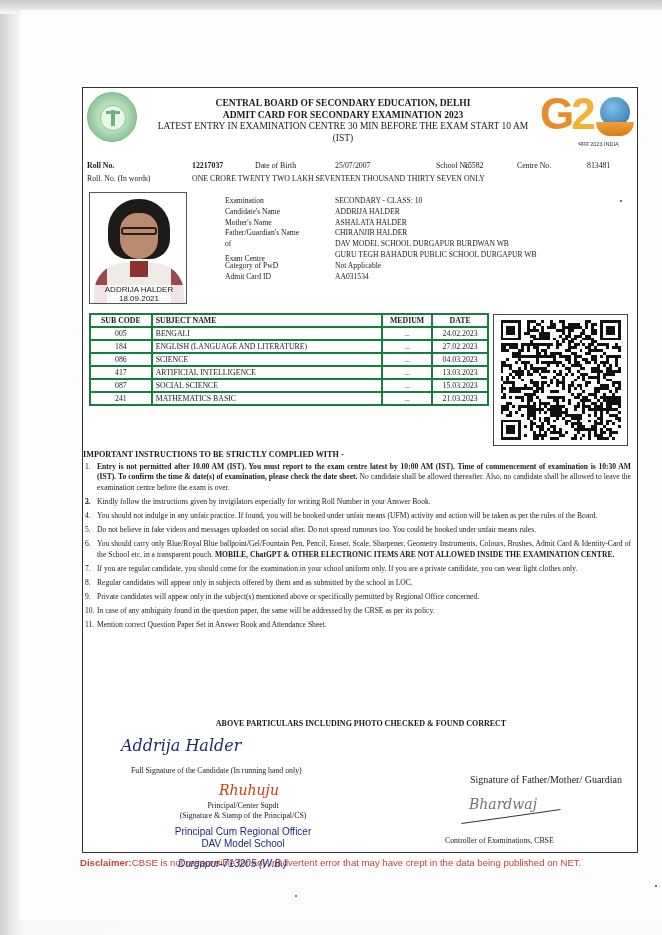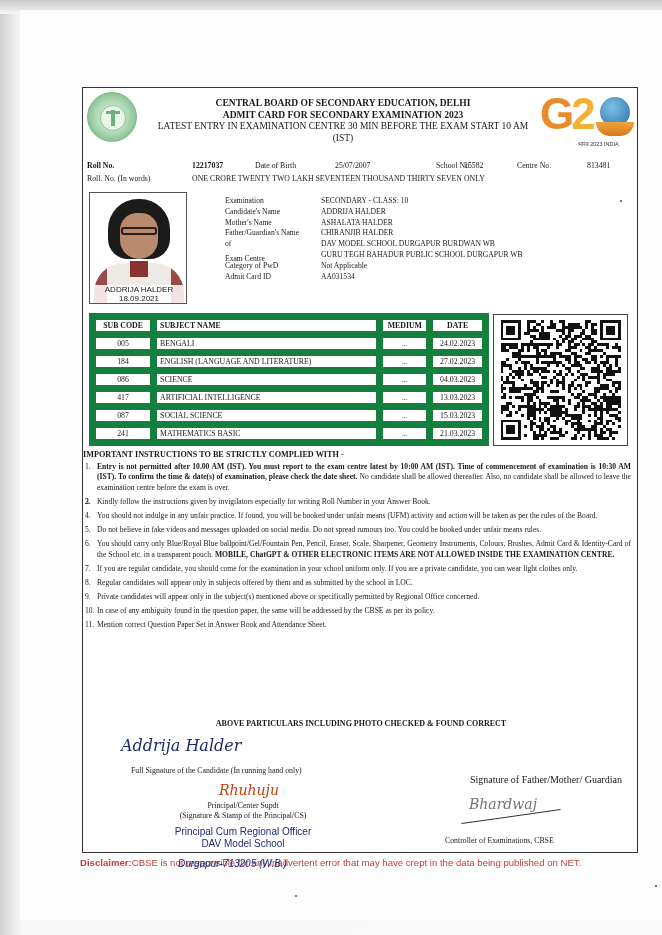--- a/index.html
+++ b/index.html
@@ -60,26 +60,26 @@
     background: #fff;
   }
   .photo .hair { position: absolute; left: 18px; top: 6px; width: 62px; height: 60px; border-radius: 30px 30px 20px 20px; background: #1d1a1a; }
   .photo .face { position: absolute; left: 30px; top: 20px; width: 38px; height: 46px; border-radius: 18px 18px 20px 20px; background: #b98a6e; }
   .photo .glasses { position: absolute; left: 31px; top: 34px; width: 36px; height: 8px; border: 2px solid #2a1d1d; border-radius: 3px; }
   .photo .body { position: absolute; left: 4px; top: 70px; width: 90px; height: 42px; border-radius: 30px 30px 0 0; background: linear-gradient(90deg, #9a4a4a 0 14%, #eeeae6 14% 86%, #9a4a4a 86%); }
   .photo .collar { position: absolute; left: 40px; top: 68px; width: 18px; height: 16px; background: #8a3232; }
   .photo .cap { position: absolute; left: 0; bottom: 0; width: 98px; text-align: center; font-family: "Liberation Sans", sans-serif; font-size: 8px; line-height: 8.5px; background: rgba(255,255,255,0.85); padding-top: 1px; }
   .details { position: absolute; left: 142px; top: 108px; font-size: 7.6px; line-height: 10.8px; }
   .details .lbl { position: absolute; left: 0; white-space: nowrap; }
-  .details .val { position: absolute; left: 96px; white-space: nowrap; }
+  .details .val { position: absolute; left: 110px; white-space: nowrap; }
   table.subjects {
     position: absolute; left: 6px; top: 225px; width: 400px;
     border-collapse: collapse; font-size: 7.8px;
   }
-  table.subjects th, table.subjects td { border: 7px solid #15803d; padding: 0 3px; height: 12px; line-height: 11px; }
+  table.subjects th, table.subjects td { border: 2px solid #15803d; padding: 0 3px; height: 12px; line-height: 11px; }
   table.subjects th { font-weight: bold; text-align: left; }
   table.subjects th.c, table.subjects td.c { text-align: center; }
   .qr {
     position: absolute; left: 410px; top: 226px; width: 135px; height: 132px;
     border: 1px solid #444; padding: 5px;
   }
   .qr svg { width: 123px; height: 120px; display: block; }
   .instr-title { position: absolute; left: 0px; top: 362px; font-size: 8.2px; font-weight: bold; }
   .instr { position: absolute; left: 0px; top: 374px; width: 548px; font-size: 7.6px; line-height: 10.4px; }
   .instr li { list-style: none; position: relative; padding-left: 14px; margin-bottom: 3.7px; text-align: justify; }
@@ -230,21 +230,21 @@
         <path d="M0 0h1v1h-1zM1 0h1v1h-1zM2 0h1v1h-1zM3 0h1v1h-1zM4 0h1v1h-1zM5 0h1v1h-1zM6 0h1v1h-1zM9 0h1v1h-1zM10 0h1v1h-1zM11 0h1v1h-1zM14 0h1v1h-1zM17 0h1v1h-1zM20 0h1v1h-1zM21 0h1v1h-1zM29 0h1v1h-1zM30 0h1v1h-1zM34 0h1v1h-1zM35 0h1v1h-1zM36 0h1v1h-1zM37 0h1v1h-1zM38 0h1v1h-1zM39 0h1v1h-1zM40 0h1v1h-1zM0 1h1v1h-1zM6 1h1v1h-1zM9 1h1v1h-1zM12 1h1v1h-1zM13 1h1v1h-1zM17 1h1v1h-1zM18 1h1v1h-1zM21 1h1v1h-1zM23 1h1v1h-1zM24 1h1v1h-1zM25 1h1v1h-1zM26 1h1v1h-1zM29 1h1v1h-1zM31 1h1v1h-1zM32 1h1v1h-1zM34 1h1v1h-1zM40 1h1v1h-1zM0 2h1v1h-1zM2 2h1v1h-1zM3 2h1v1h-1zM4 2h1v1h-1zM6 2h1v1h-1zM9 2h1v1h-1zM11 2h1v1h-1zM14 2h1v1h-1zM16 2h1v1h-1zM17 2h1v1h-1zM18 2h1v1h-1zM21 2h1v1h-1zM22 2h1v1h-1zM23 2h1v1h-1zM24 2h1v1h-1zM25 2h1v1h-1zM26 2h1v1h-1zM27 2h1v1h-1zM29 2h1v1h-1zM31 2h1v1h-1zM34 2h1v1h-1zM36 2h1v1h-1zM37 2h1v1h-1zM38 2h1v1h-1zM40 2h1v1h-1zM0 3h1v1h-1zM2 3h1v1h-1zM3 3h1v1h-1zM4 3h1v1h-1zM6 3h1v1h-1zM9 3h1v1h-1zM10 3h1v1h-1zM11 3h1v1h-1zM12 3h1v1h-1zM14 3h1v1h-1zM19 3h1v1h-1zM20 3h1v1h-1zM21 3h1v1h-1zM23 3h1v1h-1zM24 3h1v1h-1zM28 3h1v1h-1zM31 3h1v1h-1zM32 3h1v1h-1zM34 3h1v1h-1zM36 3h1v1h-1zM37 3h1v1h-1zM38 3h1v1h-1zM40 3h1v1h-1zM0 4h1v1h-1zM2 4h1v1h-1zM3 4h1v1h-1zM4 4h1v1h-1zM6 4h1v1h-1zM8 4h1v1h-1zM9 4h1v1h-1zM13 4h1v1h-1zM14 4h1v1h-1zM15 4h1v1h-1zM16 4h1v1h-1zM21 4h1v1h-1zM23 4h1v1h-1zM27 4h1v1h-1zM28 4h1v1h-1zM31 4h1v1h-1zM32 4h1v1h-1zM34 4h1v1h-1zM36 4h1v1h-1zM37 4h1v1h-1zM38 4h1v1h-1zM40 4h1v1h-1zM0 5h1v1h-1zM6 5h1v1h-1zM10 5h1v1h-1zM11 5h1v1h-1zM13 5h1v1h-1zM14 5h1v1h-1zM15 5h1v1h-1zM16 5h1v1h-1zM20 5h1v1h-1zM22 5h1v1h-1zM23 5h1v1h-1zM25 5h1v1h-1zM26 5h1v1h-1zM27 5h1v1h-1zM29 5h1v1h-1zM30 5h1v1h-1zM34 5h1v1h-1zM40 5h1v1h-1zM0 6h1v1h-1zM1 6h1v1h-1zM2 6h1v1h-1zM3 6h1v1h-1zM4 6h1v1h-1zM5 6h1v1h-1zM6 6h1v1h-1zM11 6h1v1h-1zM12 6h1v1h-1zM13 6h1v1h-1zM14 6h1v1h-1zM15 6h1v1h-1zM16 6h1v1h-1zM18 6h1v1h-1zM21 6h1v1h-1zM22 6h1v1h-1zM24 6h1v1h-1zM25 6h1v1h-1zM28 6h1v1h-1zM29 6h1v1h-1zM30 6h1v1h-1zM31 6h1v1h-1zM34 6h1v1h-1zM35 6h1v1h-1zM36 6h1v1h-1zM37 6h1v1h-1zM38 6h1v1h-1zM39 6h1v1h-1zM40 6h1v1h-1zM10 7h1v1h-1zM19 7h1v1h-1zM21 7h1v1h-1zM23 7h1v1h-1zM24 7h1v1h-1zM27 7h1v1h-1zM31 7h1v1h-1zM32 7h1v1h-1zM0 8h1v1h-1zM1 8h1v1h-1zM2 8h1v1h-1zM3 8h1v1h-1zM4 8h1v1h-1zM5 8h1v1h-1zM7 8h1v1h-1zM8 8h1v1h-1zM9 8h1v1h-1zM10 8h1v1h-1zM11 8h1v1h-1zM12 8h1v1h-1zM13 8h1v1h-1zM14 8h1v1h-1zM15 8h1v1h-1zM16 8h1v1h-1zM17 8h1v1h-1zM19 8h1v1h-1zM20 8h1v1h-1zM23 8h1v1h-1zM25 8h1v1h-1zM26 8h1v1h-1zM28 8h1v1h-1zM30 8h1v1h-1zM31 8h1v1h-1zM33 8h1v1h-1zM34 8h1v1h-1zM35 8h1v1h-1zM36 8h1v1h-1zM39 8h1v1h-1zM0 9h1v1h-1zM1 9h1v1h-1zM3 9h1v1h-1zM4 9h1v1h-1zM5 9h1v1h-1zM7 9h1v1h-1zM9 9h1v1h-1zM11 9h1v1h-1zM12 9h1v1h-1zM16 9h1v1h-1zM19 9h1v1h-1zM23 9h1v1h-1zM24 9h1v1h-1zM25 9h1v1h-1zM29 9h1v1h-1zM30 9h1v1h-1zM32 9h1v1h-1zM36 9h1v1h-1zM38 9h1v1h-1zM39 9h1v1h-1zM40 9h1v1h-1zM0 10h1v1h-1zM1 10h1v1h-1zM2 10h1v1h-1zM6 10h1v1h-1zM7 10h1v1h-1zM9 10h1v1h-1zM12 10h1v1h-1zM14 10h1v1h-1zM15 10h1v1h-1zM22 10h1v1h-1zM23 10h1v1h-1zM27 10h1v1h-1zM30 10h1v1h-1zM31 10h1v1h-1zM32 10h1v1h-1zM33 10h1v1h-1zM34 10h1v1h-1zM40 10h1v1h-1zM4 11h1v1h-1zM5 11h1v1h-1zM6 11h1v1h-1zM12 11h1v1h-1zM13 11h1v1h-1zM15 11h1v1h-1zM17 11h1v1h-1zM18 11h1v1h-1zM19 11h1v1h-1zM20 11h1v1h-1zM24 11h1v1h-1zM25 11h1v1h-1zM29 11h1v1h-1zM30 11h1v1h-1zM35 11h1v1h-1zM4 12h1v1h-1zM5 12h1v1h-1zM6 12h1v1h-1zM7 12h1v1h-1zM8 12h1v1h-1zM9 12h1v1h-1zM10 12h1v1h-1zM11 12h1v1h-1zM12 12h1v1h-1zM13 12h1v1h-1zM14 12h1v1h-1zM15 12h1v1h-1zM16 12h1v1h-1zM17 12h1v1h-1zM18 12h1v1h-1zM20 12h1v1h-1zM21 12h1v1h-1zM22 12h1v1h-1zM23 12h1v1h-1zM25 12h1v1h-1zM26 12h1v1h-1zM27 12h1v1h-1zM31 12h1v1h-1zM32 12h1v1h-1zM34 12h1v1h-1zM36 12h1v1h-1zM37 12h1v1h-1zM38 12h1v1h-1zM39 12h1v1h-1zM40 12h1v1h-1zM2 13h1v1h-1zM6 13h1v1h-1zM12 13h1v1h-1zM18 13h1v1h-1zM22 13h1v1h-1zM23 13h1v1h-1zM25 13h1v1h-1zM28 13h1v1h-1zM29 13h1v1h-1zM31 13h1v1h-1zM32 13h1v1h-1zM36 13h1v1h-1zM39 13h1v1h-1zM0 14h1v1h-1zM1 14h1v1h-1zM5 14h1v1h-1zM7 14h1v1h-1zM8 14h1v1h-1zM9 14h1v1h-1zM12 14h1v1h-1zM14 14h1v1h-1zM15 14h1v1h-1zM16 14h1v1h-1zM17 14h1v1h-1zM18 14h1v1h-1zM19 14h1v1h-1zM20 14h1v1h-1zM23 14h1v1h-1zM25 14h1v1h-1zM26 14h1v1h-1zM29 14h1v1h-1zM30 14h1v1h-1zM32 14h1v1h-1zM34 14h1v1h-1zM35 14h1v1h-1zM36 14h1v1h-1zM39 14h1v1h-1zM0 15h1v1h-1zM1 15h1v1h-1zM2 15h1v1h-1zM3 15h1v1h-1zM8 15h1v1h-1zM10 15h1v1h-1zM16 15h1v1h-1zM19 15h1v1h-1zM21 15h1v1h-1zM24 15h1v1h-1zM25 15h1v1h-1zM26 15h1v1h-1zM27 15h1v1h-1zM33 15h1v1h-1zM35 15h1v1h-1zM37 15h1v1h-1zM39 15h1v1h-1zM0 16h1v1h-1zM3 16h1v1h-1zM6 16h1v1h-1zM8 16h1v1h-1zM10 16h1v1h-1zM11 16h1v1h-1zM12 16h1v1h-1zM13 16h1v1h-1zM14 16h1v1h-1zM15 16h1v1h-1zM22 16h1v1h-1zM23 16h1v1h-1zM27 16h1v1h-1zM28 16h1v1h-1zM31 16h1v1h-1zM32 16h1v1h-1zM33 16h1v1h-1zM36 16h1v1h-1zM37 16h1v1h-1zM40 16h1v1h-1zM0 17h1v1h-1zM4 17h1v1h-1zM5 17h1v1h-1zM6 17h1v1h-1zM7 17h1v1h-1zM9 17h1v1h-1zM11 17h1v1h-1zM12 17h1v1h-1zM14 17h1v1h-1zM15 17h1v1h-1zM16 17h1v1h-1zM18 17h1v1h-1zM20 17h1v1h-1zM23 17h1v1h-1zM26 17h1v1h-1zM31 17h1v1h-1zM32 17h1v1h-1zM33 17h1v1h-1zM34 17h1v1h-1zM36 17h1v1h-1zM37 17h1v1h-1zM38 17h1v1h-1zM39 17h1v1h-1zM40 17h1v1h-1zM3 18h1v1h-1zM5 18h1v1h-1zM6 18h1v1h-1zM7 18h1v1h-1zM9 18h1v1h-1zM10 18h1v1h-1zM13 18h1v1h-1zM19 18h1v1h-1zM20 18h1v1h-1zM22 18h1v1h-1zM24 18h1v1h-1zM27 18h1v1h-1zM28 18h1v1h-1zM29 18h1v1h-1zM33 18h1v1h-1zM35 18h1v1h-1zM36 18h1v1h-1zM37 18h1v1h-1zM38 18h1v1h-1zM0 19h1v1h-1zM2 19h1v1h-1zM4 19h1v1h-1zM6 19h1v1h-1zM14 19h1v1h-1zM15 19h1v1h-1zM18 19h1v1h-1zM21 19h1v1h-1zM26 19h1v1h-1zM28 19h1v1h-1zM30 19h1v1h-1zM31 19h1v1h-1zM32 19h1v1h-1zM33 19h1v1h-1zM35 19h1v1h-1zM0 20h1v1h-1zM2 20h1v1h-1zM7 20h1v1h-1zM10 20h1v1h-1zM17 20h1v1h-1zM19 20h1v1h-1zM21 20h1v1h-1zM25 20h1v1h-1zM28 20h1v1h-1zM33 20h1v1h-1zM36 20h1v1h-1zM37 20h1v1h-1zM1 21h1v1h-1zM2 21h1v1h-1zM3 21h1v1h-1zM4 21h1v1h-1zM10 21h1v1h-1zM11 21h1v1h-1zM12 21h1v1h-1zM14 21h1v1h-1zM15 21h1v1h-1zM17 21h1v1h-1zM19 21h1v1h-1zM20 21h1v1h-1zM21 21h1v1h-1zM24 21h1v1h-1zM29 21h1v1h-1zM30 21h1v1h-1zM33 21h1v1h-1zM38 21h1v1h-1zM39 21h1v1h-1zM40 21h1v1h-1zM0 22h1v1h-1zM4 22h1v1h-1zM8 22h1v1h-1zM11 22h1v1h-1zM12 22h1v1h-1zM14 22h1v1h-1zM16 22h1v1h-1zM19 22h1v1h-1zM21 22h1v1h-1zM23 22h1v1h-1zM24 22h1v1h-1zM26 22h1v1h-1zM27 22h1v1h-1zM29 22h1v1h-1zM34 22h1v1h-1zM35 22h1v1h-1zM36 22h1v1h-1zM38 22h1v1h-1zM40 22h1v1h-1zM0 23h1v1h-1zM1 23h1v1h-1zM3 23h1v1h-1zM4 23h1v1h-1zM5 23h1v1h-1zM6 23h1v1h-1zM7 23h1v1h-1zM8 23h1v1h-1zM9 23h1v1h-1zM10 23h1v1h-1zM12 23h1v1h-1zM13 23h1v1h-1zM14 23h1v1h-1zM21 23h1v1h-1zM23 23h1v1h-1zM25 23h1v1h-1zM27 23h1v1h-1zM32 23h1v1h-1zM33 23h1v1h-1zM34 23h1v1h-1zM35 23h1v1h-1zM36 23h1v1h-1zM39 23h1v1h-1zM40 23h1v1h-1zM0 24h1v1h-1zM3 24h1v1h-1zM4 24h1v1h-1zM5 24h1v1h-1zM6 24h1v1h-1zM11 24h1v1h-1zM12 24h1v1h-1zM14 24h1v1h-1zM17 24h1v1h-1zM18 24h1v1h-1zM19 24h1v1h-1zM23 24h1v1h-1zM28 24h1v1h-1zM32 24h1v1h-1zM33 24h1v1h-1zM37 24h1v1h-1zM39 24h1v1h-1zM1 25h1v1h-1zM8 25h1v1h-1zM9 25h1v1h-1zM10 25h1v1h-1zM11 25h1v1h-1zM24 25h1v1h-1zM26 25h1v1h-1zM27 25h1v1h-1zM30 25h1v1h-1zM31 25h1v1h-1zM32 25h1v1h-1zM35 25h1v1h-1zM38 25h1v1h-1zM0 26h1v1h-1zM1 26h1v1h-1zM3 26h1v1h-1zM5 26h1v1h-1zM6 26h1v1h-1zM7 26h1v1h-1zM9 26h1v1h-1zM10 26h1v1h-1zM12 26h1v1h-1zM16 26h1v1h-1zM17 26h1v1h-1zM18 26h1v1h-1zM19 26h1v1h-1zM20 26h1v1h-1zM21 26h1v1h-1zM25 26h1v1h-1zM26 26h1v1h-1zM28 26h1v1h-1zM29 26h1v1h-1zM32 26h1v1h-1zM34 26h1v1h-1zM35 26h1v1h-1zM36 26h1v1h-1zM37 26h1v1h-1zM38 26h1v1h-1zM39 26h1v1h-1zM40 26h1v1h-1zM7 27h1v1h-1zM9 27h1v1h-1zM10 27h1v1h-1zM13 27h1v1h-1zM18 27h1v1h-1zM19 27h1v1h-1zM21 27h1v1h-1zM23 27h1v1h-1zM27 27h1v1h-1zM28 27h1v1h-1zM29 27h1v1h-1zM30 27h1v1h-1zM33 27h1v1h-1zM35 27h1v1h-1zM36 27h1v1h-1zM37 27h1v1h-1zM38 27h1v1h-1zM39 27h1v1h-1zM40 27h1v1h-1zM2 28h1v1h-1zM3 28h1v1h-1zM9 28h1v1h-1zM11 28h1v1h-1zM13 28h1v1h-1zM14 28h1v1h-1zM15 28h1v1h-1zM16 28h1v1h-1zM19 28h1v1h-1zM23 28h1v1h-1zM26 28h1v1h-1zM28 28h1v1h-1zM31 28h1v1h-1zM32 28h1v1h-1zM34 28h1v1h-1zM36 28h1v1h-1zM37 28h1v1h-1zM38 28h1v1h-1zM39 28h1v1h-1zM40 28h1v1h-1zM0 29h1v1h-1zM1 29h1v1h-1zM2 29h1v1h-1zM4 29h1v1h-1zM6 29h1v1h-1zM7 29h1v1h-1zM8 29h1v1h-1zM9 29h1v1h-1zM10 29h1v1h-1zM11 29h1v1h-1zM13 29h1v1h-1zM15 29h1v1h-1zM17 29h1v1h-1zM18 29h1v1h-1zM19 29h1v1h-1zM20 29h1v1h-1zM21 29h1v1h-1zM25 29h1v1h-1zM26 29h1v1h-1zM28 29h1v1h-1zM29 29h1v1h-1zM30 29h1v1h-1zM32 29h1v1h-1zM33 29h1v1h-1zM34 29h1v1h-1zM36 29h1v1h-1zM37 29h1v1h-1zM40 29h1v1h-1zM0 30h1v1h-1zM1 30h1v1h-1zM2 30h1v1h-1zM6 30h1v1h-1zM9 30h1v1h-1zM10 30h1v1h-1zM11 30h1v1h-1zM12 30h1v1h-1zM13 30h1v1h-1zM14 30h1v1h-1zM16 30h1v1h-1zM17 30h1v1h-1zM18 30h1v1h-1zM19 30h1v1h-1zM20 30h1v1h-1zM22 30h1v1h-1zM25 30h1v1h-1zM28 30h1v1h-1zM30 30h1v1h-1zM31 30h1v1h-1zM32 30h1v1h-1zM33 30h1v1h-1zM34 30h1v1h-1zM35 30h1v1h-1zM36 30h1v1h-1zM37 30h1v1h-1zM38 30h1v1h-1zM39 30h1v1h-1zM0 31h1v1h-1zM3 31h1v1h-1zM5 31h1v1h-1zM9 31h1v1h-1zM10 31h1v1h-1zM11 31h1v1h-1zM13 31h1v1h-1zM15 31h1v1h-1zM17 31h1v1h-1zM18 31h1v1h-1zM19 31h1v1h-1zM20 31h1v1h-1zM21 31h1v1h-1zM22 31h1v1h-1zM28 31h1v1h-1zM32 31h1v1h-1zM34 31h1v1h-1zM36 31h1v1h-1zM40 31h1v1h-1zM2 32h1v1h-1zM3 32h1v1h-1zM7 32h1v1h-1zM9 32h1v1h-1zM10 32h1v1h-1zM11 32h1v1h-1zM17 32h1v1h-1zM18 32h1v1h-1zM19 32h1v1h-1zM20 32h1v1h-1zM22 32h1v1h-1zM23 32h1v1h-1zM24 32h1v1h-1zM25 32h1v1h-1zM26 32h1v1h-1zM27 32h1v1h-1zM30 32h1v1h-1zM32 32h1v1h-1zM34 32h1v1h-1zM37 32h1v1h-1zM38 32h1v1h-1zM39 32h1v1h-1zM9 33h1v1h-1zM11 33h1v1h-1zM13 33h1v1h-1zM15 33h1v1h-1zM16 33h1v1h-1zM19 33h1v1h-1zM21 33h1v1h-1zM24 33h1v1h-1zM25 33h1v1h-1zM26 33h1v1h-1zM27 33h1v1h-1zM33 33h1v1h-1zM34 33h1v1h-1zM39 33h1v1h-1zM40 33h1v1h-1zM0 34h1v1h-1zM1 34h1v1h-1zM2 34h1v1h-1zM3 34h1v1h-1zM4 34h1v1h-1zM5 34h1v1h-1zM6 34h1v1h-1zM10 34h1v1h-1zM13 34h1v1h-1zM15 34h1v1h-1zM16 34h1v1h-1zM18 34h1v1h-1zM22 34h1v1h-1zM23 34h1v1h-1zM26 34h1v1h-1zM30 34h1v1h-1zM32 34h1v1h-1zM34 34h1v1h-1zM36 34h1v1h-1zM37 34h1v1h-1zM40 34h1v1h-1zM0 35h1v1h-1zM6 35h1v1h-1zM10 35h1v1h-1zM11 35h1v1h-1zM14 35h1v1h-1zM16 35h1v1h-1zM22 35h1v1h-1zM24 35h1v1h-1zM25 35h1v1h-1zM26 35h1v1h-1zM27 35h1v1h-1zM32 35h1v1h-1zM33 35h1v1h-1zM34 35h1v1h-1zM36 35h1v1h-1zM38 35h1v1h-1zM0 36h1v1h-1zM2 36h1v1h-1zM3 36h1v1h-1zM4 36h1v1h-1zM6 36h1v1h-1zM8 36h1v1h-1zM10 36h1v1h-1zM12 36h1v1h-1zM13 36h1v1h-1zM14 36h1v1h-1zM17 36h1v1h-1zM18 36h1v1h-1zM24 36h1v1h-1zM26 36h1v1h-1zM27 36h1v1h-1zM28 36h1v1h-1zM31 36h1v1h-1zM32 36h1v1h-1zM35 36h1v1h-1zM40 36h1v1h-1zM0 37h1v1h-1zM2 37h1v1h-1zM3 37h1v1h-1zM4 37h1v1h-1zM6 37h1v1h-1zM10 37h1v1h-1zM13 37h1v1h-1zM14 37h1v1h-1zM16 37h1v1h-1zM18 37h1v1h-1zM20 37h1v1h-1zM25 37h1v1h-1zM26 37h1v1h-1zM27 37h1v1h-1zM28 37h1v1h-1zM29 37h1v1h-1zM30 37h1v1h-1zM31 37h1v1h-1zM32 37h1v1h-1zM34 37h1v1h-1zM36 37h1v1h-1zM37 37h1v1h-1zM0 38h1v1h-1zM2 38h1v1h-1zM3 38h1v1h-1zM4 38h1v1h-1zM6 38h1v1h-1zM11 38h1v1h-1zM13 38h1v1h-1zM15 38h1v1h-1zM17 38h1v1h-1zM18 38h1v1h-1zM19 38h1v1h-1zM20 38h1v1h-1zM22 38h1v1h-1zM26 38h1v1h-1zM30 38h1v1h-1zM32 38h1v1h-1zM34 38h1v1h-1zM35 38h1v1h-1zM37 38h1v1h-1zM38 38h1v1h-1zM39 38h1v1h-1zM0 39h1v1h-1zM6 39h1v1h-1zM8 39h1v1h-1zM11 39h1v1h-1zM12 39h1v1h-1zM13 39h1v1h-1zM14 39h1v1h-1zM15 39h1v1h-1zM20 39h1v1h-1zM21 39h1v1h-1zM25 39h1v1h-1zM28 39h1v1h-1zM30 39h1v1h-1zM32 39h1v1h-1zM33 39h1v1h-1zM34 39h1v1h-1zM37 39h1v1h-1zM0 40h1v1h-1zM1 40h1v1h-1zM2 40h1v1h-1zM3 40h1v1h-1zM4 40h1v1h-1zM5 40h1v1h-1zM6 40h1v1h-1zM11 40h1v1h-1zM12 40h1v1h-1zM14 40h1v1h-1zM17 40h1v1h-1zM18 40h1v1h-1zM19 40h1v1h-1zM24 40h1v1h-1zM25 40h1v1h-1zM27 40h1v1h-1zM30 40h1v1h-1zM33 40h1v1h-1zM34 40h1v1h-1zM35 40h1v1h-1zM36 40h1v1h-1zM38 40h1v1h-1z" fill="#111"></path>
       </svg>
   </div>
 
   <div class="instr-title">IMPORTANT INSTRUCTIONS TO BE STRICTLY COMPLIED WITH -</div>
   <ul class="instr" id="instr-list">
       <li><span class="num">1.</span><span class="strong">Entry is not permitted after 10.00 AM (IST). You must report to the exam centre latest by 10:00 AM (IST). Time of commencement of examination is 10:30 AM (IST). To confirm the time &amp; date(s) of examination, please check the date sheet.</span><span> No candidate shall be allowed thereafter. Also, no candidate shall be allowed to leave the examination centre before the exam is over.</span></li>
       <li><span class="num">2.</span></li>
       <li><span class="num">3.</span><span>Kindly follow the instructions given by invigilators especially for writing Roll Number in your Answer Book.</span></li>
       <li><span class="num">4.</span><span>You should not indulge in any unfair practice. If found, you will be booked under unfair means (UFM) activity and action will be taken as per the rules of the Board.</span></li>
-      <li><span class="num">5.</span><span>Do not believe in fake videos and messages uploaded on social media. Do not spread rumours too. You could be booked under unfair means rules.</span></li>
+      <li><span class="num">5.</span><span>Do not believe in fake videos and messages uploaded on social after. Do not spread rumours too. You could be booked under unfair means rules.</span></li>
       <li><span class="num">6.</span><span>You should carry only Blue/Royal Blue ballpoint/Gel/Fountain Pen, Pencil, Eraser, Scale, Sharpener, Geometry Instruments, Colours, Brushes, Admit Card &amp; Identity-Card of the School etc. in a transparent pouch. </span><span class="strong">MOBILE, ChatGPT &amp; OTHER ELECTRONIC ITEMS ARE NOT ALLOWED INSIDE THE EXAMINATION CENTRE.</span></li>
       <li><span class="num">7.</span><span>If you are regular candidate, you should come for the examination in your school uniform only. If you are a private candidate, you can wear light clothes only.</span></li>
       <li><span class="num">8.</span><span>Regular candidates will appear only in subjects offered by them and as submitted by the school in LOC.</span></li>
       <li><span class="num">9.</span><span>Private candidates will appear only in the subject(s) mentioned above or specifically permitted by Regional Office concerned.</span></li>
       <li><span class="num">10.</span><span>In case of any ambiguity found in the question paper, the same will be addressed by the CBSE as per its policy.</span></li>
       <li><span class="num">11.</span><span>Mention correct Question Paper Set in Answer Book and Attendance Sheet.</span></li>
     </ul>
 
   <div class="checked">ABOVE PARTICULARS INCLUDING PHOTO CHECKED &amp; FOUND CORRECT</div>
 

